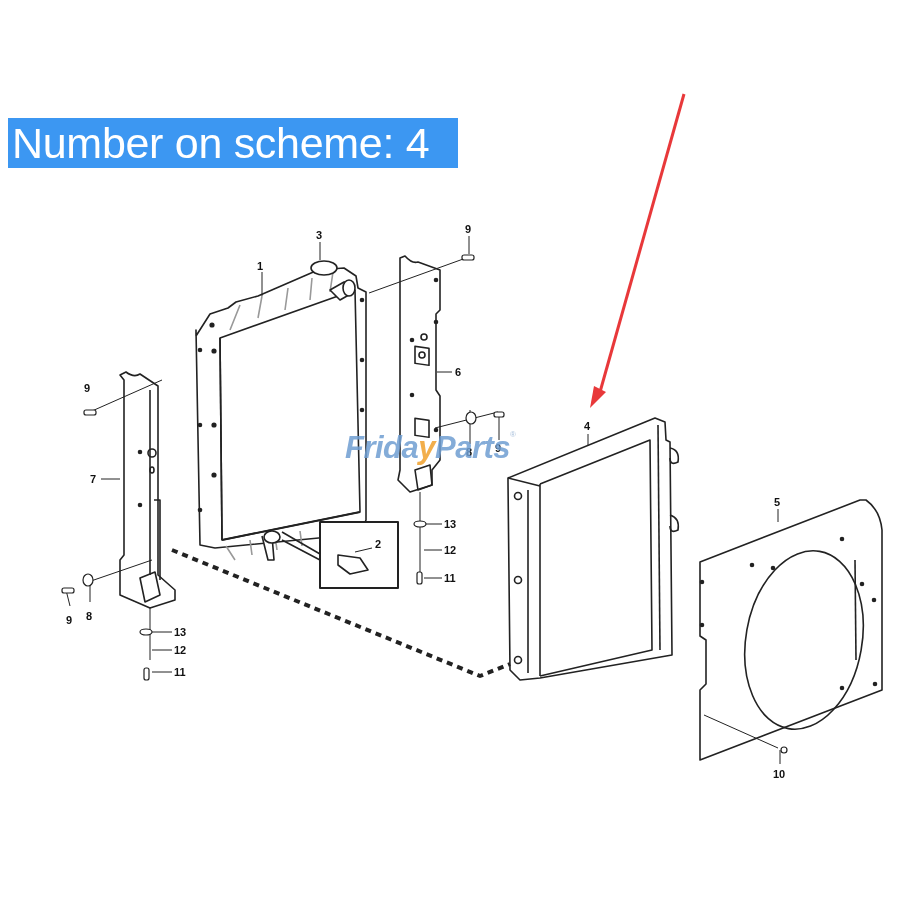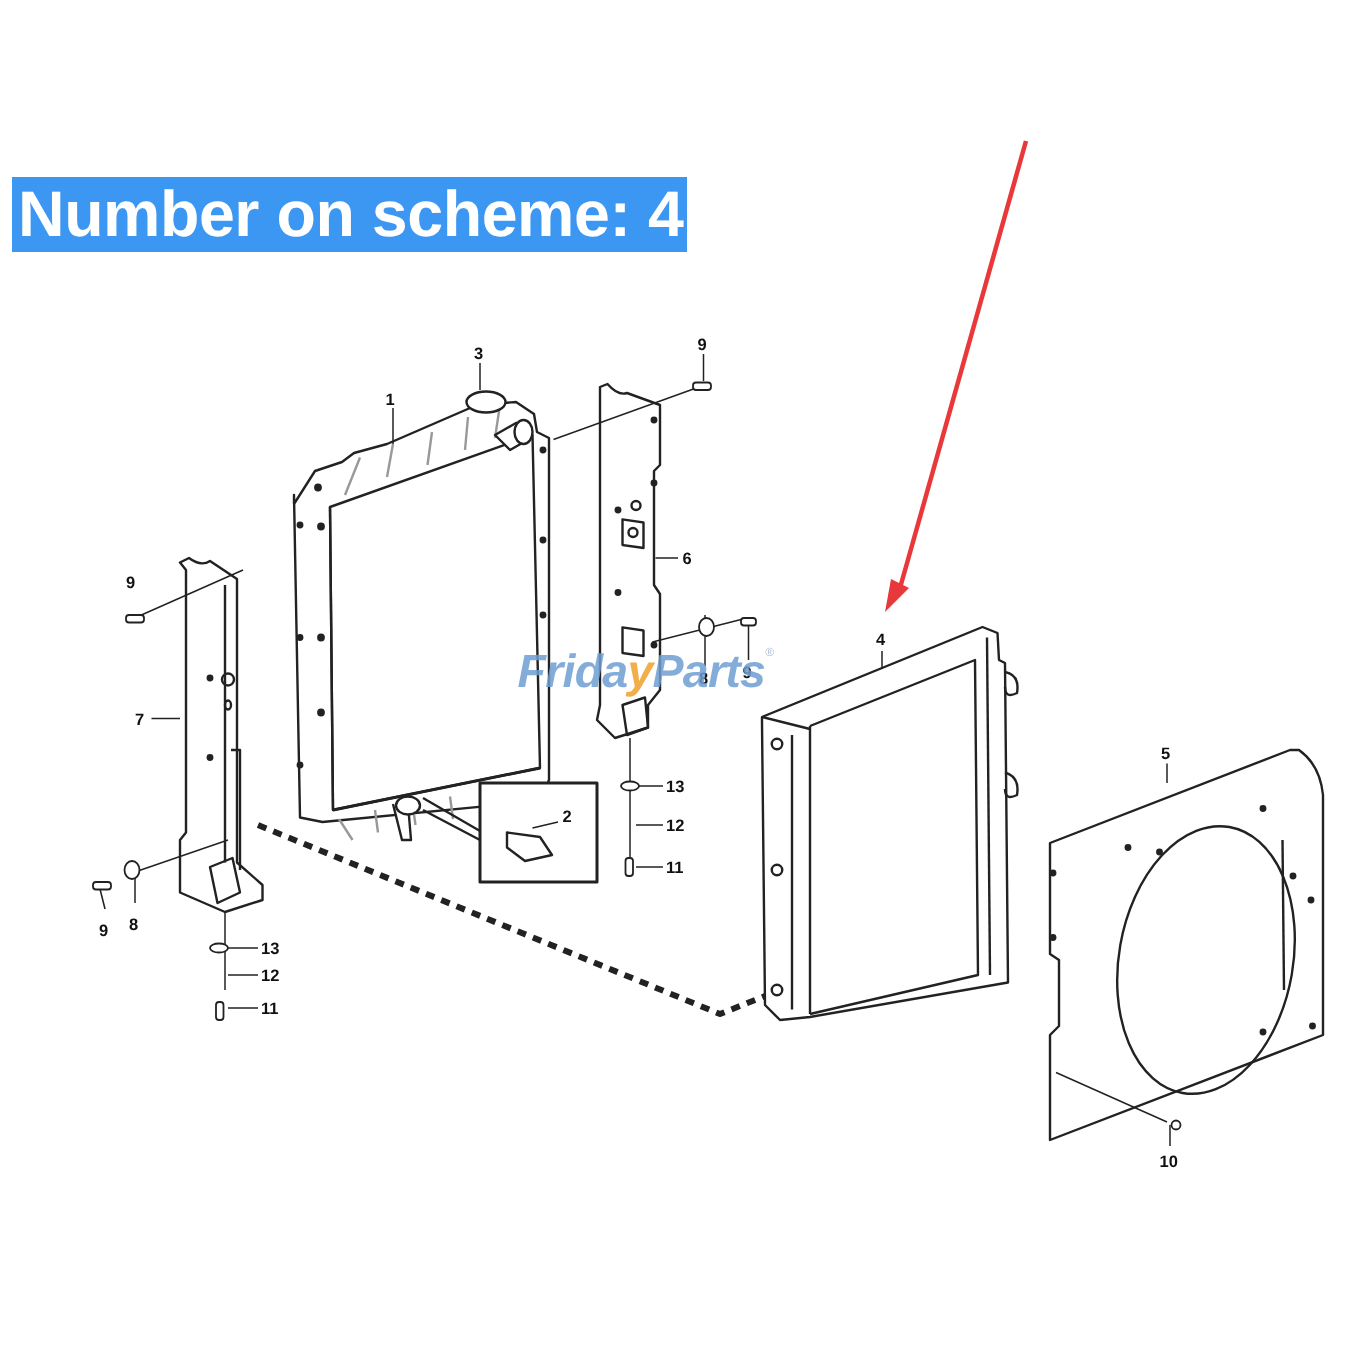--- a/index.html
+++ b/index.html
@@ -1,20 +1,20 @@
 <!DOCTYPE html>
 <html><head>
 <meta charset="utf-8">
 <style>
   html, body { margin:0; padding:0; background:#ffffff; }
   body { width:903px; height:902px; position:relative; overflow:hidden; font-family:"Liberation Sans", sans-serif; }
   .banner {
     position:absolute; left:8px; top:118px; width:450px; height:50px;
     background:#3c97f2; color:#ffffff; font-family:"Liberation Sans", sans-serif;
-    font-weight:bold; font-size:43px; line-height:50px; padding-left:4px; box-sizing:border-box;
+    font-weight:normal; font-size:43px; line-height:50px; padding-left:4px; box-sizing:border-box;
     white-space:nowrap; letter-spacing:-0.3px;
   }
   svg.diagram { position:absolute; left:0; top:0; }
   .lbl { font-family:"Liberation Sans", sans-serif; font-weight:bold; font-size:11px; fill:#111; }
   .watermark {
     position:absolute; left:345px; top:430px; font-family:"Liberation Sans", sans-serif;
     font-style:italic; font-weight:bold; font-size:31px; color:#6f9ed2; opacity:0.85; letter-spacing:-0.5px;text-align:center;
   }
   .watermark .y { color:#f0a12c; }
   .watermark sup { font-size:8px; color:#9bb6d6; font-style:normal; font-weight:normal; vertical-align:top; }

